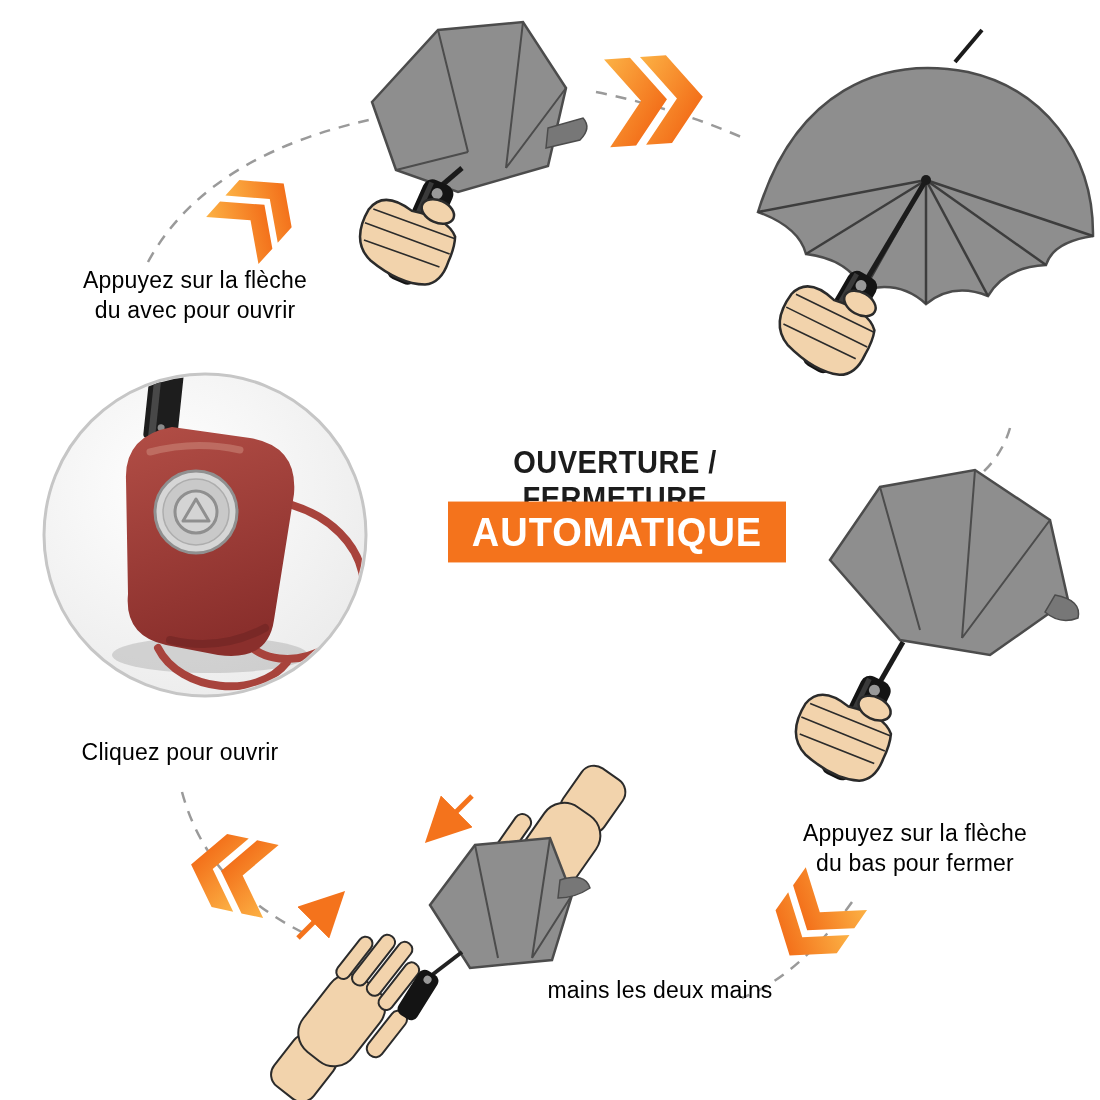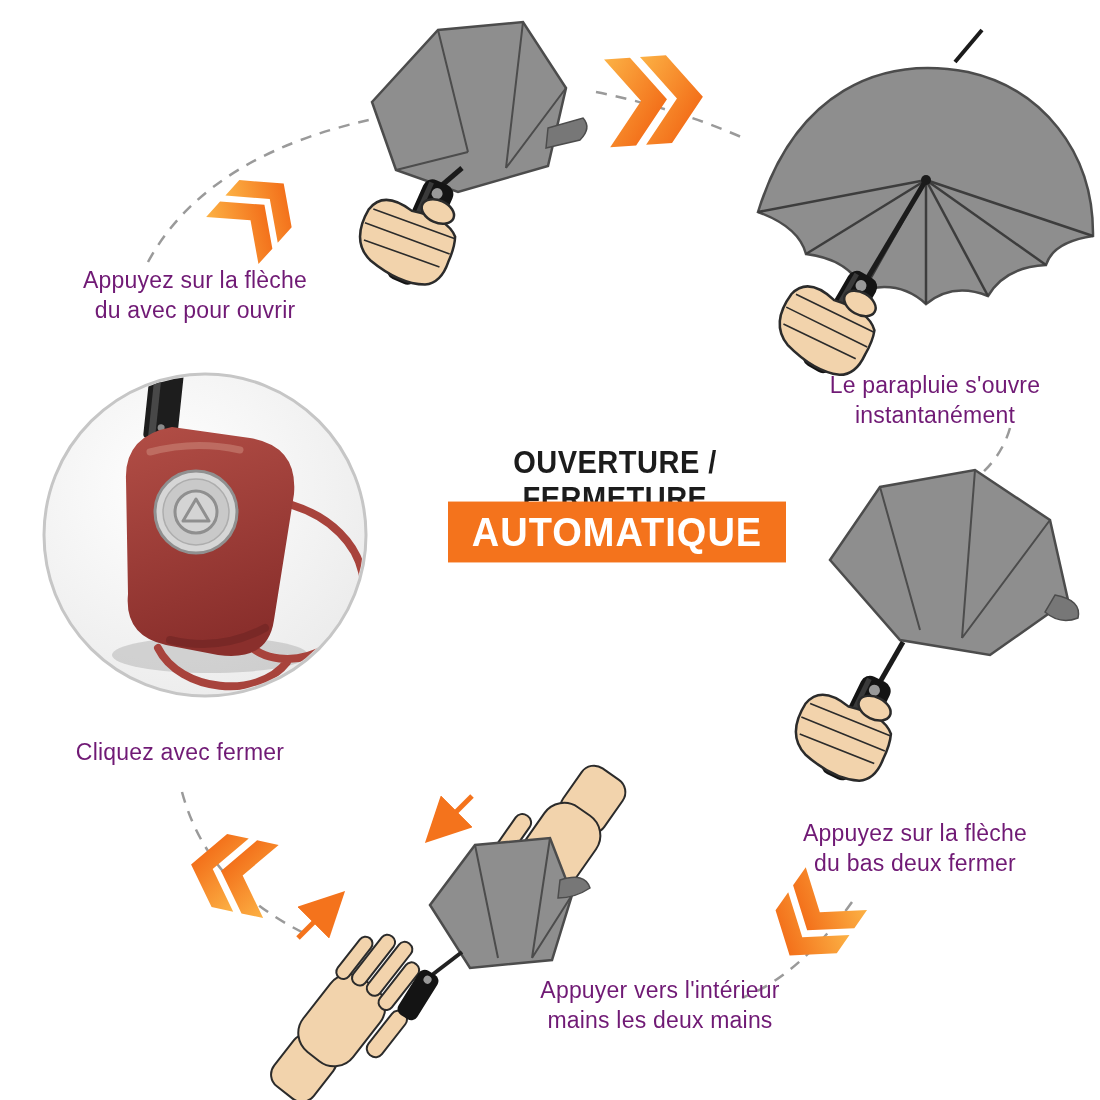--- a/index.html
+++ b/index.html
@@ -2,21 +2,21 @@
 <html><head>
 <meta charset="utf-8">
 <style>
   html,body{margin:0;padding:0;background:#fff;}
   .stage{
     position:relative;width:1100px;height:1100px;background:#fff;overflow:hidden;
     font-family:"Liberation Sans", sans-serif;
   }
   .art{position:absolute;left:0;top:0;width:1100px;height:1100px;}
   .caption{
-    position:absolute;text-align:center;color:#701a75;
+    position:absolute;text-align:center;color:#000000;
     font-size:23px;line-height:1.32;font-weight:500;letter-spacing:.2px;
   }
   .caption span{display:block;}
   .heading{
     position:absolute;left:425px;top:448px;width:380px;text-align:center;
     font-size:29px;font-weight:bold;color:#1c1c1c;letter-spacing:.5px;
     transform:scaleY(1.08);
   }
   .badge{
     position:absolute;left:448px;top:503px;width:338px;height:58px;
@@ -163,35 +163,30 @@
         </g>
       </g>
     </g>
   </svg>
 
   <div class="caption" style="left:40px;top:265px;width:310px;">
     <span>Appuyez sur la flèche</span>
     <span>du avec pour ouvrir</span>
   </div>
 
-  <div class="caption" style="left:770px;top:370px;width:330px;">
-    <span>Le parapluie s'ouvre</span>
-    <span>instantanément</span>
-  </div>
 
   <div class="heading">OUVERTURE / FERMETURE</div>
   <div class="badge">AUTOMATIQUE</div>
 
   <div class="caption" style="left:35px;top:737px;width:290px;">
-    <span>Cliquez avec fermer</span>
+    <span>Cliquez pour ouvrir</span>
   </div>
 
   <div class="caption" style="left:755px;top:818px;width:320px;">
     <span>Appuyez sur la flèche</span>
-    <span>du bas deux fermer</span>
+    <span>du bas pour fermer</span>
   </div>
 
   <div class="caption" style="left:495px;top:975px;width:330px;">
-    <span>Appuyer vers l'intérieur</span>
     <span>mains les deux mains</span>
   </div>
 
 </div>
 
 </body></html>

